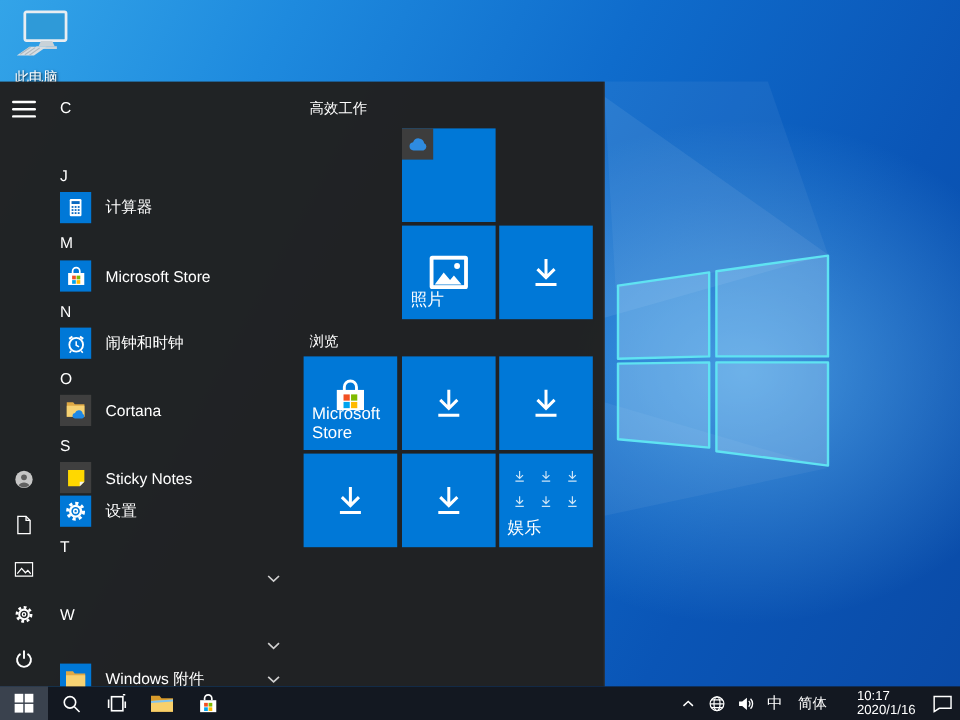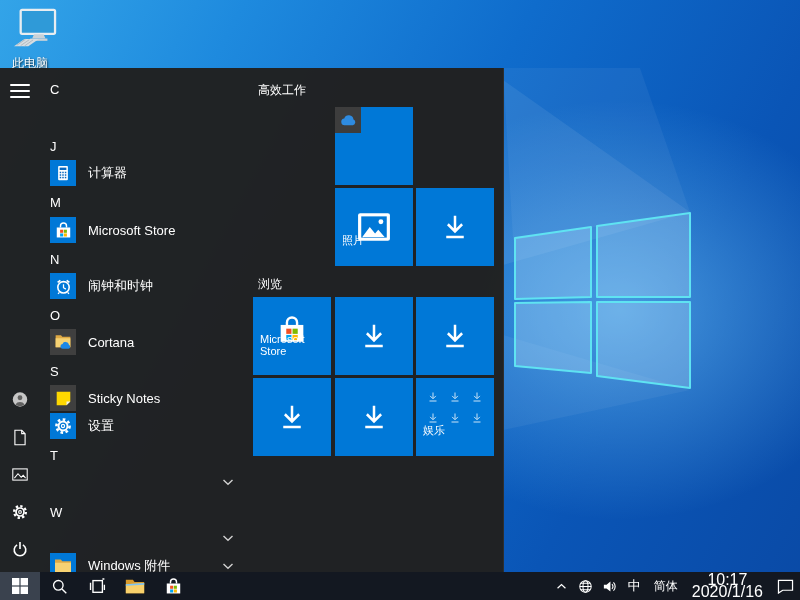--- a/index.html
+++ b/index.html
@@ -29,37 +29,37 @@
   .letter{left:50px;width:30px;font-size:13px;color:#fff;}
   .app-row{left:50px;height:26px;display:flex;align-items:center;}
   .app-ic{width:26px;height:26px;display:flex;align-items:center;justify-content:center;flex:none;}
   .ic-blue{background:#0078d7;}
   .ic-dark{background:#3f3f3f;}
   .app-lbl{margin-left:12px;font-size:13px;white-space:nowrap;}
   .chev{left:222px;width:12px;height:8px;}
 
   .grp-title{left:258px;font-size:12px;color:#ffffff;}
   .tile{width:78px;height:78px;background:#0078d7;}
-  .tile .t-lbl{position:absolute;left:7px;bottom:18px;font-size:11px;color:#fff;margin-top:40px;}
+  .tile .t-lbl{position:absolute;left:7px;bottom:7px;font-size:14px;color:#fff;margin-top:40px;}
   .tile .t-cent{position:absolute;inset:0;display:flex;align-items:center;justify-content:center;}
   .corner-sq{position:absolute;left:0;top:0;width:26px;height:26px;background:#3d3d3d;
     display:flex;align-items:center;justify-content:center;color:#2e8be0;}
   .mini-arrows{position:absolute;left:6px;top:8px;width:66px;height:42px;
     display:grid;grid-template-columns:repeat(3,1fr);grid-template-rows:repeat(2,1fr);
     justify-items:center;align-items:center;opacity:.8;}
 
   
   #taskbar{left:0;top:572px;width:800px;height:28px;background:#131821;display:flex;align-items:center;}
   #start-btn{width:40px;height:28px;background:#3a424e;display:flex;align-items:center;justify-content:center;}
   .tb-btn{width:38px;height:28px;display:flex;align-items:center;justify-content:center;}
   #tray{margin-left:auto;display:flex;align-items:center;height:28px;}
   .tray-btn{height:28px;display:flex;align-items:center;justify-content:center;}
   .ime{font-size:13px;padding:0 6px;}
   .ime-lang{font-size:12px;padding:0 7px;}
-  #clock{font-size:16px;line-height:12px;text-align:center;padding:0 7px;}
+  #clock{font-size:11px;line-height:12px;text-align:left;padding:0 7px;margin-left:11px;}
 </style>
 </head>
 <body>
 
 <svg width="0" height="0" style="position:absolute" aria-hidden="true">
   <defs>
     <symbol id="sym-folder" viewBox="0 0 24 22">
       <path d="M1 2h8l2 2.5h12V20H1z" fill="#dfa944"></path>
       <path d="M1 6.5h22V20H1z" fill="#f6d273"></path>
     </symbol>

